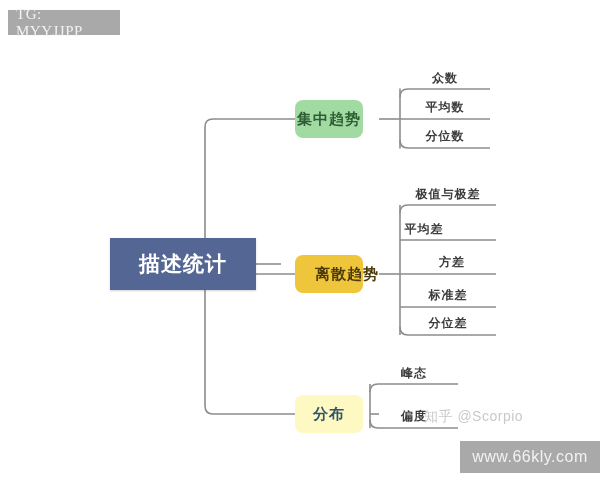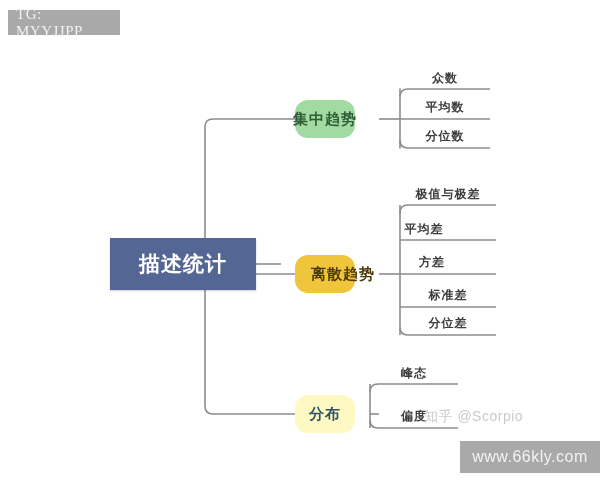--- a/index.html
+++ b/index.html
@@ -44,23 +44,23 @@
     width: 146px;
     height: 52px;
     border-radius: 0;
     background: #546694;
     color: #ffffff;
     font-size: 21px;
     box-shadow: 0 1px 2px rgba(0,0,0,0.18);
   }
 
   .branch-node {
-    width: 60px;
+    width: 68px;
     height: 38px;
-    border-radius: 13px;
+    border-radius: 8px;
     font-size: 15px;
   }
 
   .branch-green {
     left: 295px;
     top: 100px;
     background: #a2dba2;
     color: #2f5d36;
   }
 
@@ -181,21 +181,21 @@
   </div>
   <div class="leaf" style="left:400px; top:72px; width:90px;">众数</div>
   <div class="leaf" style="left:400px; top:101px; width:90px;">平均数</div>
   <div class="leaf" style="left:400px; top:130px; width:90px;">分位数</div>
 
   <div class="node branch-node branch-yellow">
     <span>离散趋势</span>
   </div>
   <div class="leaf" style="left:400px; top:188px; width:96px;">极值与极差</div>
   <div class="leaf" style="left:376px; top:223px; width:96px;">平均差</div>
-  <div class="leaf" style="left:380px; top:256px; width:96px;padding-left:8px;">方差</div>
+  <div class="leaf" style="left:400px; top:256px; width:96px;padding-left:8px;">方差</div>
   <div class="leaf" style="left:400px; top:289px; width:96px;">标准差</div>
   <div class="leaf" style="left:400px; top:317px; width:96px;">分位差</div>
 
   <div class="node branch-node branch-blue">
     <span>分布</span>
   </div>
   <div class="leaf" style="left:370px; top:367px; width:88px;">峰态</div>
   <div class="leaf" style="left:370px; top:410px; width:88px;">偏度</div>
 
   <div class="wm-box" id="wm-top">TG: MYYJJPP</div>

